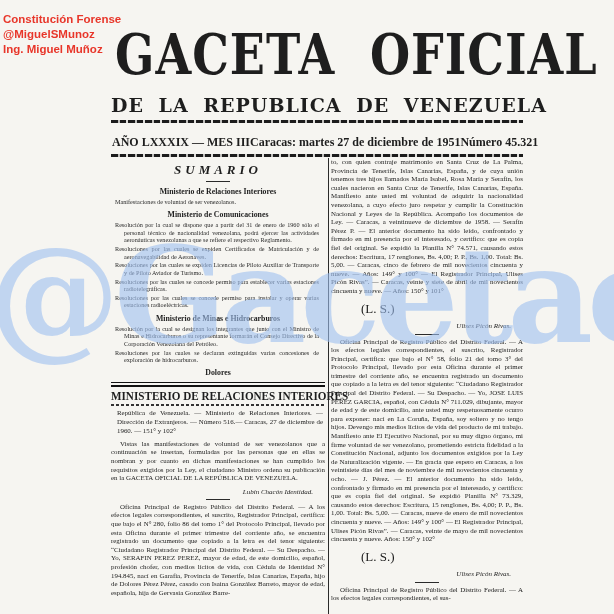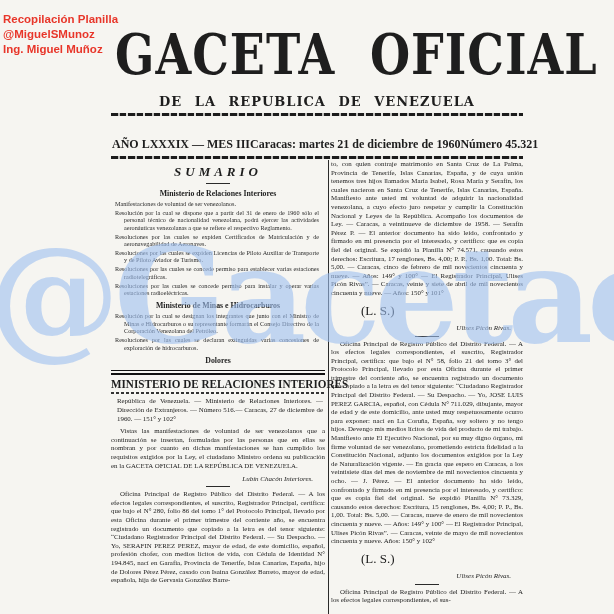--- a/index.html
+++ b/index.html
@@ -12,26 +12,26 @@
     line-height:15px;color:#e8362a;white-space:nowrap;}
   .watermark{position:absolute;left:-12px;top:218px;width:640px;z-index:6;
     font-family:"DejaVu Serif",serif;font-size:132px;font-weight:bold;
     letter-spacing:-6px;white-space:nowrap;pointer-events:none;
     color:rgba(158,191,240,0.60);}
   
   .masthead{text-align:center;}
   .gtitle{font-family:"DejaVu Serif",serif;font-weight:bold;font-size:47px;
     letter-spacing:1px;word-spacing:18px;white-space:nowrap;
     transform:scale(0.98,1.18);transform-origin:center;margin-top:22px;line-height:50px;}
-  .gsub{font-family:"DejaVu Serif",serif;font-weight:bold;font-size:13px;
+  .gsub{font-family:"DejaVu Serif",serif;font-weight:bold;font-size:19px;
     letter-spacing:1px;word-spacing:7px;margin-top:14px;white-space:nowrap;text-align:center;}
   .hatch{height:3px;margin:4px 0 0 0;
     background:repeating-linear-gradient(90deg,#1c1c1c 0 7px,rgba(28,28,28,.25) 7px 9px,#1c1c1c 9px 15px,rgba(28,28,28,.1) 15px 17px);}
   .datebar{display:flex;justify-content:space-between;align-items:baseline;
-    font-weight:bold;font-size:12px;margin:21px 1px 4px 1px;white-space:nowrap;}
+    font-weight:bold;font-size:12px;margin:12px 1px 4px 1px;white-space:nowrap;}
   
   .cols{display:flex;height:462px;overflow:hidden;margin-top:1px;}
   .colL{width:214px;}
   .vrule{width:1px;background:#2a2a2a;margin:0 2px 0 3px;}
   .colR{width:192px;}
   
   .sumtitle{text-align:center;font-weight:bold;font-size:13px;letter-spacing:4px;margin-top:4px;font-style:italic;}
   .dashrule{width:24px;border-top:1px solid #2a2a2a;margin:3px auto 3px auto;}
   .minhead{text-align:center;font-weight:bold;font-size:7.8px;margin:5px 0 2px 0;}
   .sentry{font-size:6.2px;line-height:7.4px;text-align:justify;
@@ -48,68 +48,69 @@
     padding-left:0;}
   .director{font-size:7px;margin:6px 0 0 14px;}
   .sig{font-size:7px;font-style:italic;text-align:right;margin:5px 12px 0 0;}
   .seal{font-size:13px;margin:5px 0 0 30px;}
   .mt4{margin-top:4px;}
 </style>
 </head>
 <body>
 
 <div class="forensic">
-  <div>Recopilación Planilla</div>
+  <div>Constitución Forense</div>
   <div>@MiguelSMunoz</div>
   <div>Ing. Miguel Muñoz</div>
 </div>
 
 <div class="page">
 
   <div class="masthead">
     <div class="gtitle">GACETA OFICIAL</div>
     <div class="gsub">DE LA REPUBLICA DE VENEZUELA</div>
     <div class="hatch"></div>
     <div class="datebar">
       <span>AÑO LXXXIX — MES III</span>
-      <span>Caracas: martes 21 de diciembre de 1960</span>
+      <span>Caracas: martes 27 de diciembre de 1951</span>
       <span>Número 45.321</span>
     </div>
     <div class="hatch"></div>
   </div>
 
   <div class="cols">
 
     <div class="colL">
       <div class="sumtitle">SUMARIO</div>
       <div class="dashrule"></div>
 
       <div class="minhead">Ministerio de Relaciones Interiores</div>
       <div class="sentry">Manifestaciones de voluntad de ser venezolanos.</div>
 
+      <div class="minhead">Ministerio de Comunicaciones</div>
       <div class="sentry">Resolución por la cual se dispone que a partir del 31 de enero de 1960 sólo el personal técnico de nacionalidad venezolana, podrá ejercer las actividades aeronáuticas venezolanas a que se refiere el respectivo Reglamento.</div>
       <div class="sentry">Resoluciones por las cuales se expiden Certificados de Matriculación y de aeronavegabilidad de Aeronaves.</div>
       <div class="sentry">Resoluciones por las cuales se expiden Licencias de Piloto Auxiliar de Transporte y de Piloto Aviador de Turismo.</div>
       <div class="sentry">Resoluciones por las cuales se concede permiso para establecer varias estaciones radiotelegráficas.</div>
       <div class="sentry">Resoluciones por las cuales se concede permiso para instalar y operar varias estaciones radioeléctricas.</div>
 
       <div class="minhead">Ministerio de Minas e Hidrocarburos</div>
       <div class="sentry">Resolución por la cual se designan los integrantes que junto con el Ministro de Minas e Hidrocarburos o su representante formarán el Consejo Directivo de la Corporación Venezolana del Petróleo.</div>
       <div class="sentry">Resoluciones por las cuales se declaran extinguidas varias concesiones de exploración de hidrocarburos.</div>
 
       <div class="minhead">Dolores</div>
 
       <div class="dblrule"></div>
 
       <div class="bigheading">MINISTERIO DE RELACIONES INTERIORES</div>
       <div class="dotrule"></div>
 
       <div class="para dateline">República de Venezuela. — Ministerio de Relaciones Interiores. — Dirección de Extranjeros. — Número 516.— Caracas, 27 de diciembre de 1960. — 151° y 102°</div>
       <div class="para ind mt4">Vistas las manifestaciones de voluntad de ser venezolanos que a continuación se insertan, formuladas por las personas que en ellas se nombran y por cuanto en dichas manifestaciones se han cumplido los requisitos exigidos por la Ley, el ciudadano Ministro ordena su publicación en la GACETA OFICIAL DE LA REPÚBLICA DE VENEZUELA.</div>
-      <div class="sig">Lubín Chacón Interiores.</div>
+      <div class="sig">Lubín Chacón Identidad.</div>
       <div class="dashrule"></div>
       <div class="para ind">Oficina Principal de Registro Público del Distrito Federal. — A los efectos legales correspondientes, el suscrito, Registrador Principal, certifica: que bajo el N° 280, folio 86 del tomo 1° del Protocolo Principal, llevado por esta Oficina durante el primer trimestre del corriente año, se encuentra registrado un documento que copiado a la letra es del tenor siguiente: “Ciudadano Registrador Principal del Distrito Federal. — Su Despacho. — Yo, SERAFIN PEREZ PEREZ, mayor de edad, de este domicilio, español, profesión chofer, con medios lícitos de vida, con Cédula de Identidad N° 194.845, nací en Garafía, Provincia de Tenerife, Islas Canarias, España, hijo de Dolores Pérez Pérez, casado con Isaina González Barreto, mayor de edad, española, hija de Gervasia González Barre-</div>
     </div>
 
     <div class="vrule"></div>
 
     <div class="colR">
       <div class="para">to, con quien contraje matrimonio en Santa Cruz de La Palma, Provincia de Tenerife, Islas Canarias, España, y de cuya unión tenemos tres hijos llamados María Isabel, Rosa María y Serafín, los cuales nacieron en Santa Cruz de Tenerife, Islas Canarias, España. Manifiesto ante usted mi voluntad de adquirir la nacionalidad venezolana, a cuyo efecto juro respetar y cumplir la Constitución Nacional y Leyes de la República. Acompaño los documentos de Ley. — Caracas, a veintinueve de diciembre de 1958. — Serafín Pérez P. — El anterior documento ha sido leído, confrontado y firmado en mi presencia por el interesado, y certifico: que es copia fiel del original. Se expidió la Planilla N° 74.571, causando estos derechos: Escritura, 17 renglones, Bs. 4,00; P. P., Bs. 1,00. Total: Bs. 5,00. — Caracas, cinco de febrero de mil novecientos cincuenta y nueve. — Años: 149° y 100° — El Registrador Principal, Ulises Picón Rivas”. — Caracas, veinte y siete de abril de mil novecientos cincuenta y nueve. — Años: 150° y 101°</div>
       <div class="seal">(L. S.)</div>
       <div class="sig">Ulises Picón Rivas.</div>

